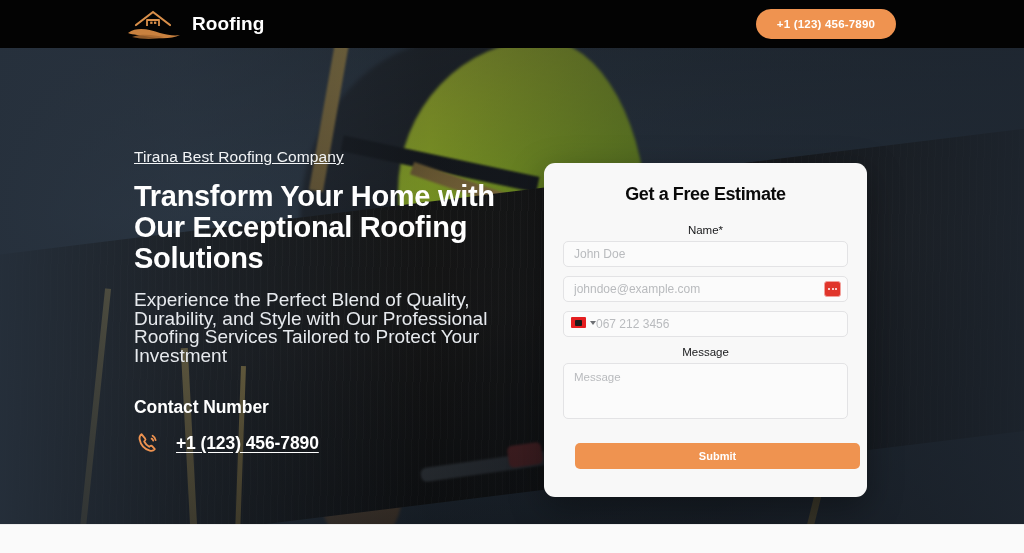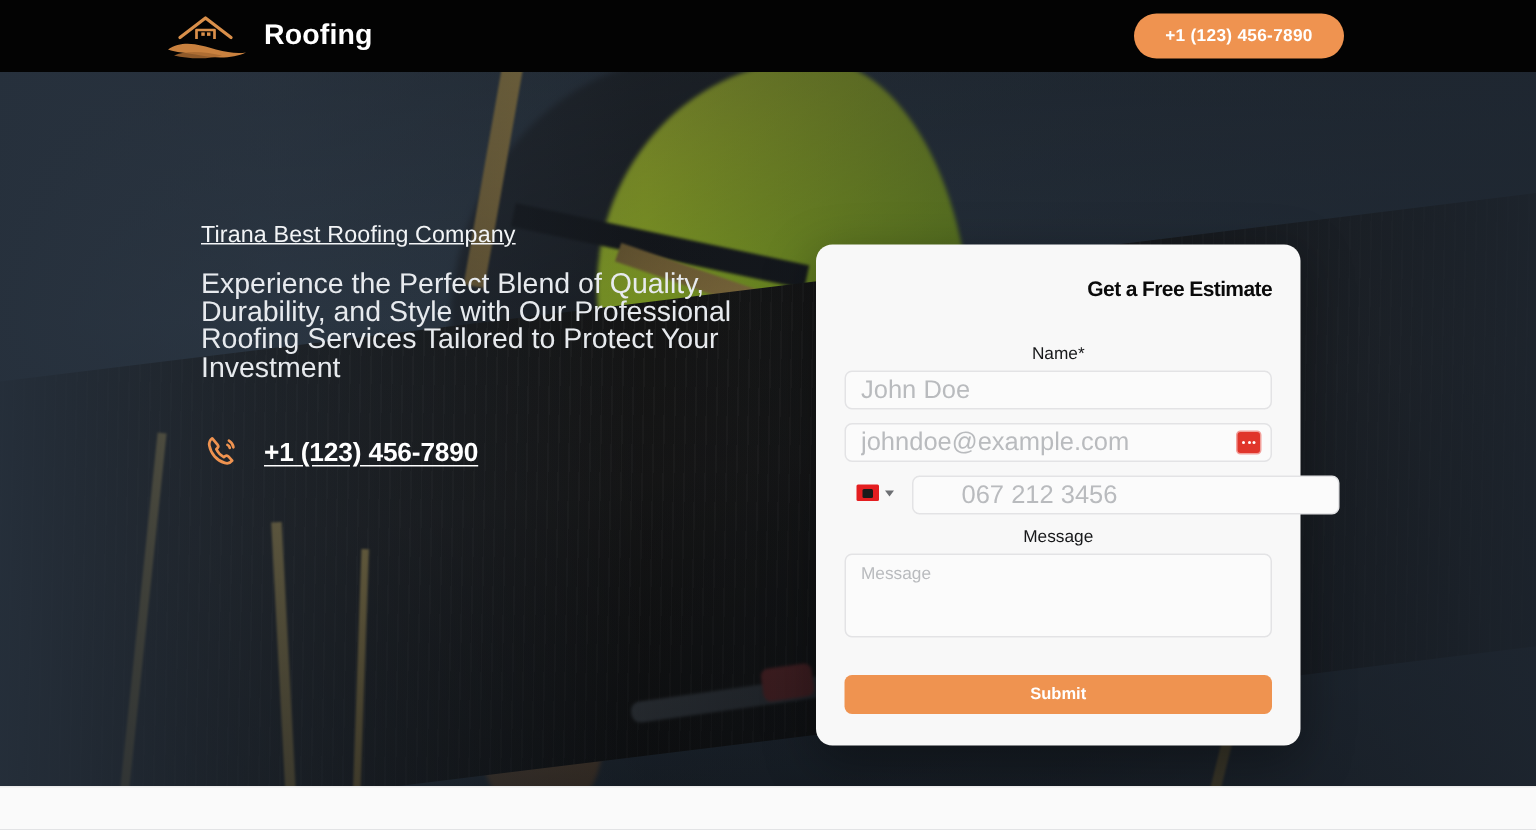--- a/index.html
+++ b/index.html
@@ -17,21 +17,21 @@
     top: 0; left: 0;
     width: 1024px;
     height: 48px;
     background: #030303;
     display: flex;
     align-items: center;
     z-index: 40;
   }
   .brand {
     position: absolute;
-    left: 110px;
+    left: 126px;
     display: flex;
     align-items: center;
     gap: 10px;
     cursor: pointer;
   }
   .brand-mark { width: 56px; height: 36px; display: block; }
   .brand-name {
     color: #ffffff;
     font-size: 19px;
     font-weight: bold;
@@ -306,51 +306,50 @@
     top: 115px;
     width: 323px;
     height: 334px;
     background: #f8f8f8;
     border-radius: 11px;
     box-shadow: 0 10px 34px rgba(0,0,0,0.35);
     z-index: 20;
     padding: 21px 19px 0 19px;
   }
   .form-title {
-    text-align: right;
-    font-size: 14px;
+    text-align: center;
+    font-size: 18px;
     font-weight: bold;
     color: #0a0a0a;
     letter-spacing: -0.4px;
-    margin-bottom: 30px;
+    margin-bottom: 19px;
   }
   .field-label {
     font-size: 11.5px;
     color: #17181a;
     margin-bottom: 5px;
     display: block;
     text-align: center;
   }
   .field-wrap { position: relative; margin-bottom: 9px; }
   .txt-input {
     width: 100%;
     height: 26px;
     border: 1px solid #e3e3e5;
     border-radius: 5px;
     background: #fbfbfb;
-    font-size: 17px;
+    font-size: 12px;
     color: #2a2a2a;
     padding: 0 10px;
     font-family: "Liberation Sans", sans-serif;
     outline: none;
   }
   .txt-input::placeholder { color: #b9bbbe; }
   .phone-input {
     padding-left: 32px;
-    margin-left: 45px;
   }
   .flag-box {
     position: absolute;
     left: 8px;
     top: 6px;
     display: flex;
     align-items: center;
     gap: 4px;
     cursor: pointer;
   }
@@ -416,20 +415,21 @@
     height: 26px;
     margin-top: 11px;
     background: #ef9350;
     border: none;
     border-radius: 5px;
     color: #ffffff;
     font-size: 11px;
     font-weight: bold;
     cursor: pointer;
     font-family: "Liberation Sans", sans-serif;
+    margin-left: 12px;
   }
 
   
   .below-fold {
     position: absolute;
     top: 524px; left: 0;
     width: 1024px;
     height: 29px;
     background: #fafafa;
     border-top: 1px solid #ececec;
@@ -476,21 +476,23 @@
     <div class="tool-red"></div>
     <div class="rope rope1"></div>
     <div class="rope rope2"></div>
     <div class="rope rope3"></div>
     <div class="rope rope4"></div>
     <div class="hero-scrim"></div>
   </div>
 
   <div class="hero-copy">
     <div class="eyebrow">Tirana Best Roofing Company</div>
+    <h1 class="hero-title">Transform Your Home with Our Exceptional Roofing Solutions</h1>
     <p class="hero-sub">Experience the Perfect Blend of Quality, Durability, and Style with Our Professional Roofing Services Tailored to Protect Your Investment</p>
+    <div class="contact-label">Contact Number</div>
     <div class="contact-row">
       <span>
         <svg class="phone-ico" viewBox="0 0 28 28">
           <path d="M7.5 5.2 C6 6.4 5.2 8.2 5.6 10.2 C6.6 15.6 10.6 20 15.8 21.6 C17.7 22.2 19.6 21.6 20.8 20.1 L18.4 17.4 C17.8 16.7 16.8 16.6 16.1 17.1 L15.2 17.8 C13.1 16.6 11.3 14.7 10.2 12.5 L11 11.7 C11.6 11.1 11.6 10.1 11 9.4 Z" fill="none" stroke="#ef9350" stroke-width="1.8" stroke-linejoin="round"></path>
           <path d="M18.6 6.8 A6.2 6.2 0 0 1 21.6 11.2" fill="none" stroke="#ef9350" stroke-width="1.8" stroke-linecap="round"></path>
           <path d="M19.2 11.6 A3 3 0 0 0 17.6 9.6" fill="none" stroke="#ef9350" stroke-width="1.8" stroke-linecap="round"></path>
         </svg>
       </span>
       <a class="contact-number">+1 (123) 456-7890</a>
     </div>

